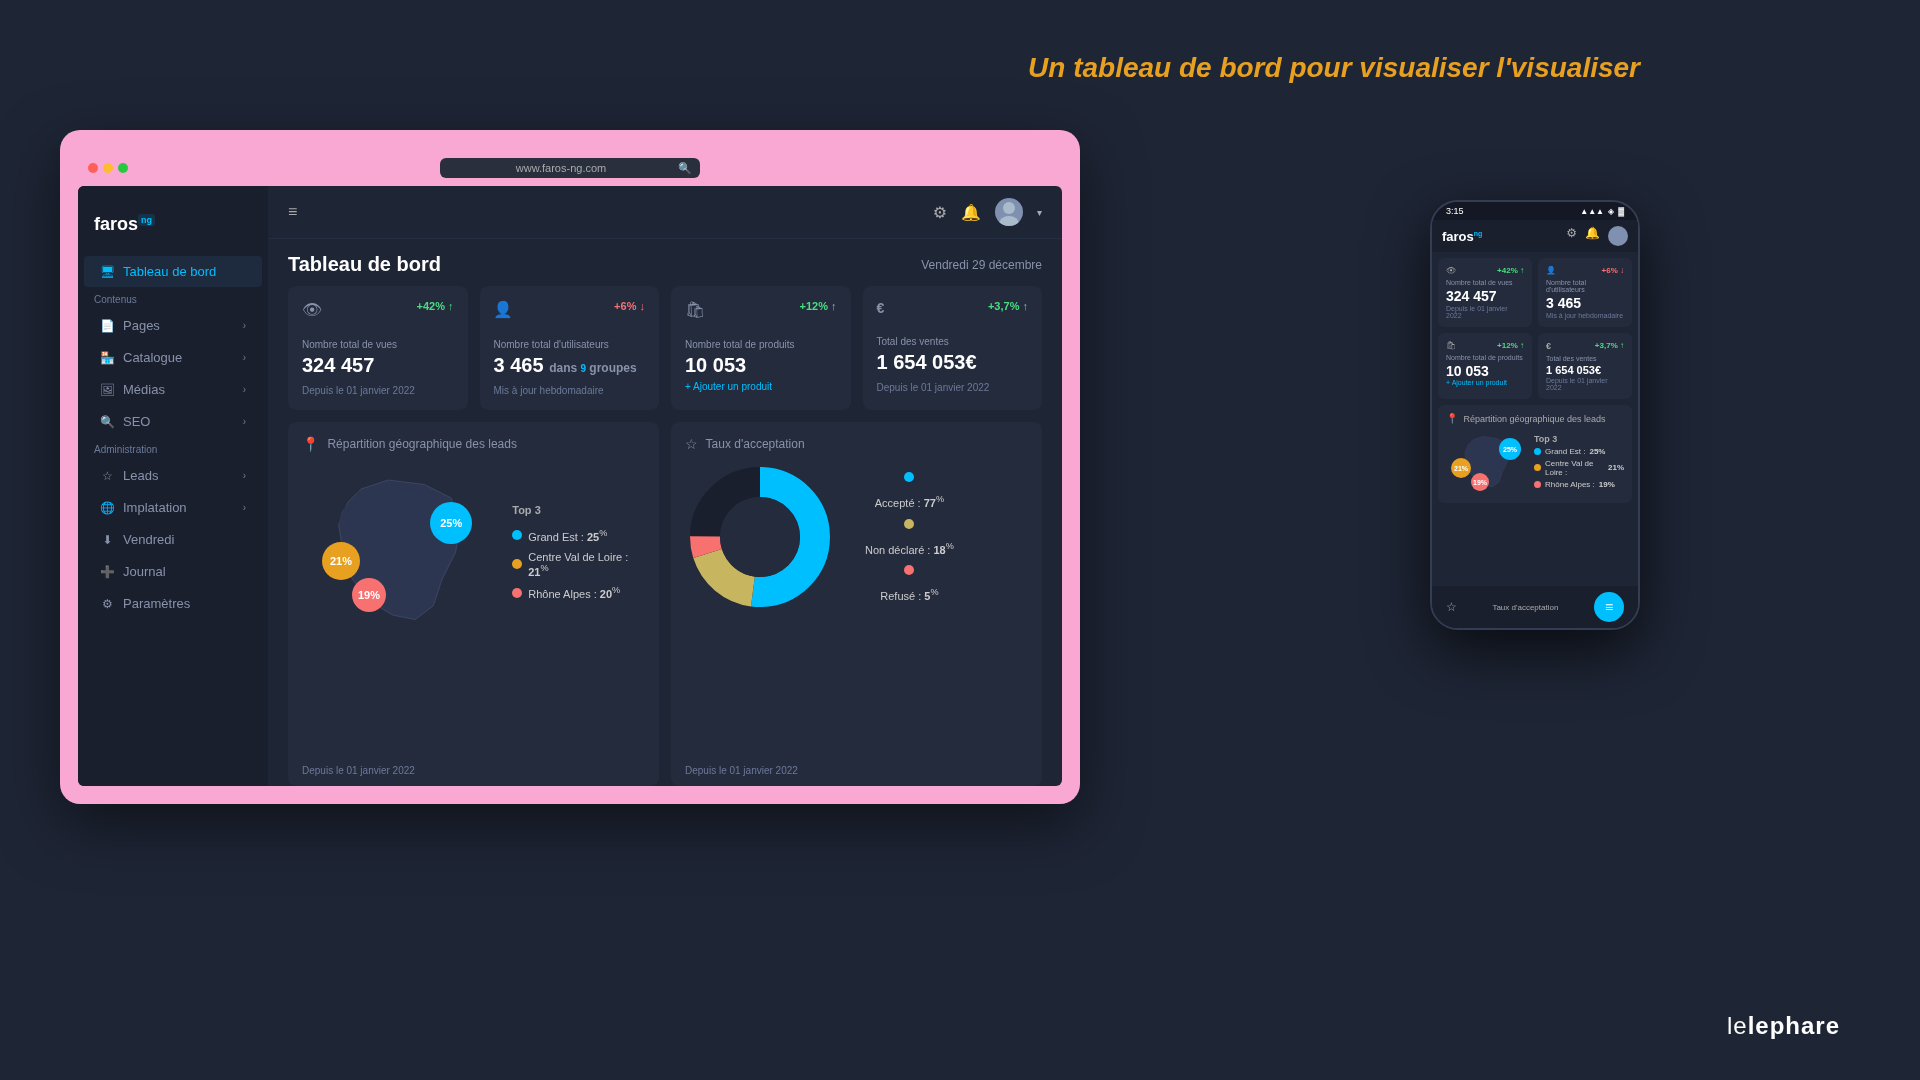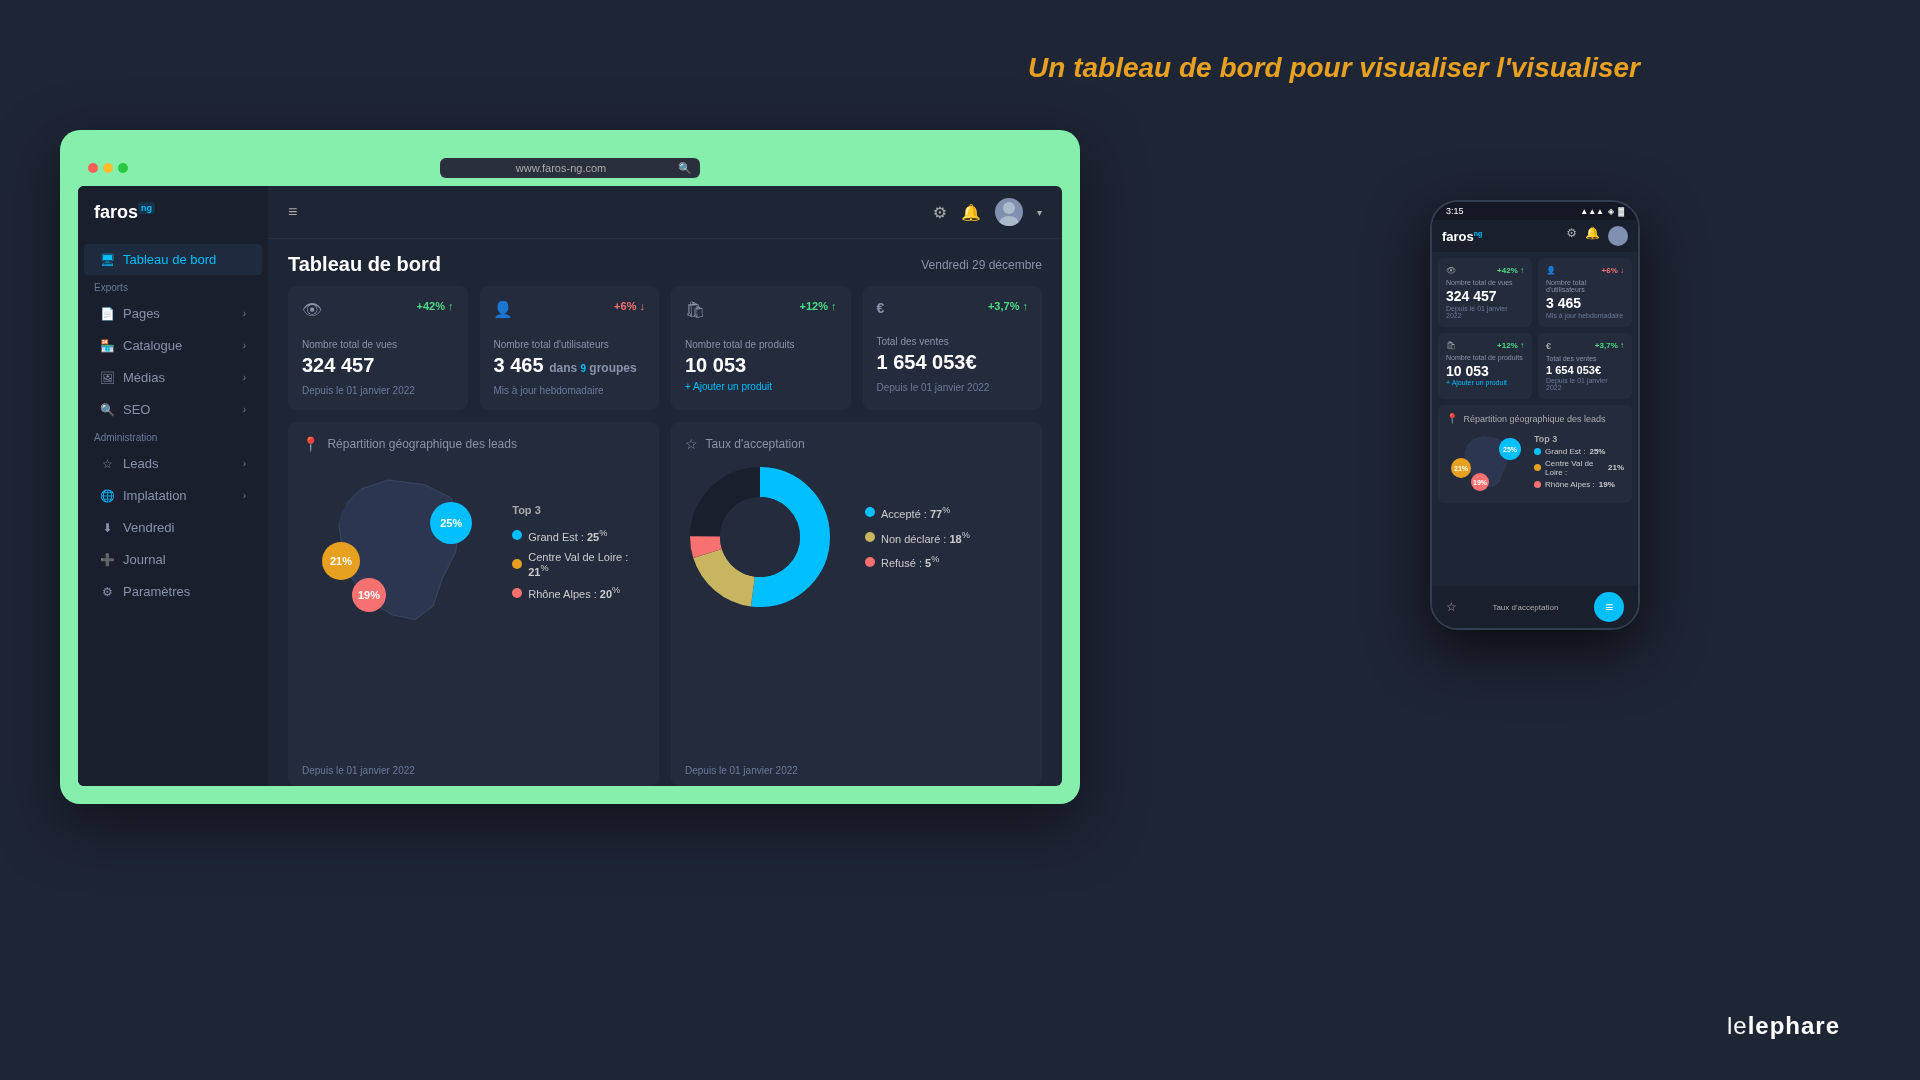--- a/index.html
+++ b/index.html
@@ -30,21 +30,21 @@
     
     .laptop-wrapper {
       position: absolute;
       top: 130px;
       left: 60px;
       width: 1020px;
       height: 720px;
     }
 
     .laptop-outer {
-      background: #86efac;
+      background: #f9a8d4;
       border-radius: 20px;
       padding: 28px 18px 18px;
       box-shadow: 0 20px 60px rgba(0,0,0,0.5);
       position: relative;
     }
 
     .laptop-topbar {
       display: flex;
       align-items: center;
       justify-content: center;
@@ -93,21 +93,21 @@
       overflow: hidden;
       display: flex;
       height: 600px;
     }
 
     
     .sidebar {
       width: 190px;
       background: #1a1f2e;
       flex-shrink: 0;
-      padding: 16px 0;
+      padding: 28px 0;
     }
 
     .sidebar-logo {
       padding: 0 16px 20px;
       font-size: 18px;
       font-weight: 700;
       color: #fff;
     }
     .sidebar-logo sup {
       font-size: 9px;
@@ -371,23 +371,24 @@
       flex-shrink: 0;
     }
     .donut-legend {
       display: flex;
       flex-direction: column;
       gap: 10px;
     }
     .donut-legend-item {
       display: flex;
       align-items: center;
-      gap: 6px;
+      gap: 12px;
       font-size: 11px;
       color: #ccc;
+      flex-direction: column;
     }
     .donut-legend-dot {
       width: 10px;
       height: 10px;
       border-radius: 50%;
       flex-shrink: 0;
     }
 
     
     .map-bubble {
@@ -658,21 +659,21 @@
           <span>faros</span><sup>ng</sup>
         </div>
 
         <div class="sidebar-item active">
           <div class="sidebar-item-left">
             <span class="sidebar-icon">🖥</span>
             <span>Tableau de bord</span>
           </div>
         </div>
 
-        <div class="sidebar-section-label">Exports</div>
+        <div class="sidebar-section-label">Contenus</div>
 
         <div class="sidebar-item">
           <div class="sidebar-item-left">
             <span class="sidebar-icon">📄</span>
             <span>Pages</span>
           </div>
           <span class="chevron">›</span>
         </div>
 
         <div class="sidebar-item">

